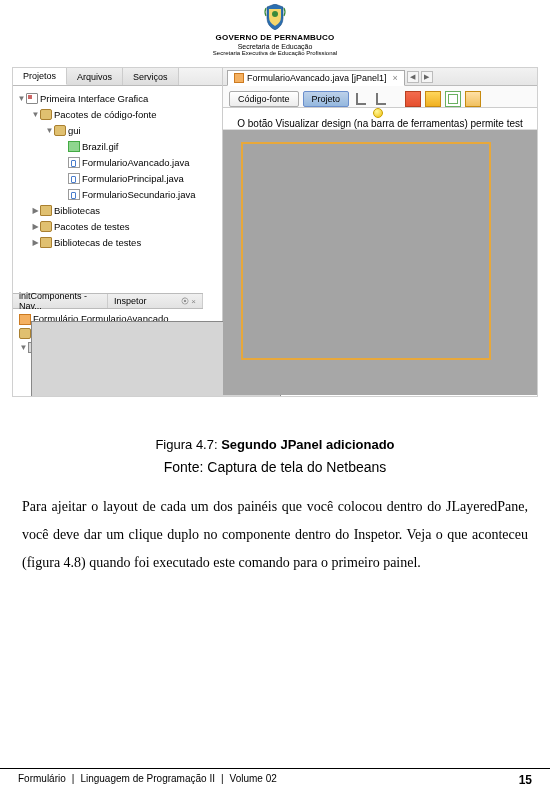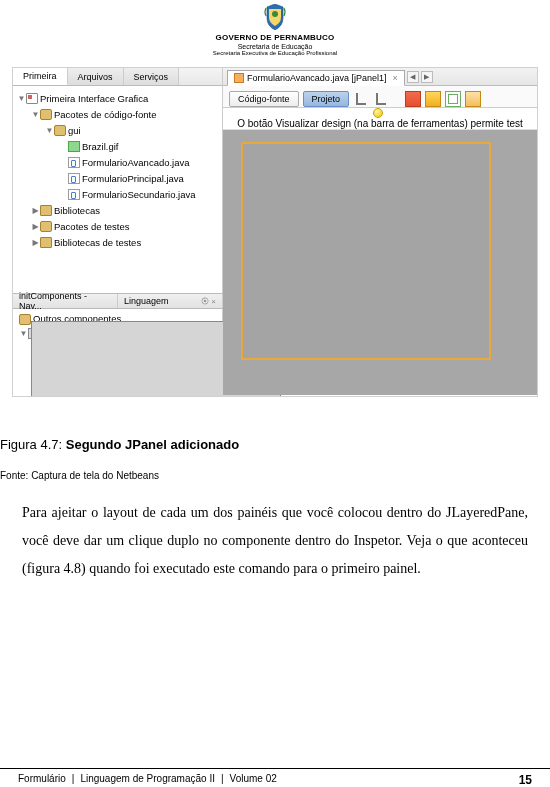--- a/index.html
+++ b/index.html
@@ -32,21 +32,21 @@
     .ico.proj { background: #fff; border: 1px solid #888; border-radius: 1px; }
     .ico.proj::after { content:""; position:absolute; left:1px; top:1px; width:4px; height:4px; background:#c66; }
     .ico.pkg { background: #e0c070; border: 1px solid #aa8030; border-radius: 2px; }
     .ico.img { background: #8fd68f; border: 1px solid #4a4; }
     .ico.java { background: #fff; border: 1px solid #9a9a9a; }
     .ico.java::after { content:""; position:absolute; left:2px; top:2px; width:3px; height:5px; border:1px solid #4a7dcc; border-radius:1px; }
     .ico.lib { background: #e0c070; border: 1px solid #aa8030; border-radius:1px; }
     .tree li span.lbl { vertical-align: middle; }
     
     
-    .insp-bar { display: flex; height: 16px; border-top: 1px solid #bbb; border-bottom:1px solid #bbb; background: linear-gradient(#f0f0f0,#e2e2e2); position: absolute; left:0; top: 225px; width: 210px; }
+    .insp-bar { display: flex; height: 16px; border-top: 1px solid #bbb; border-bottom:1px solid #bbb; background: linear-gradient(#f0f0f0,#e2e2e2); position: absolute; left:0; top: 225px; width: 190px; }
     .insp-tab { flex: 1; font-size: 9px; padding: 1px 6px; border-right:1px solid #ccc; display:flex; align-items:center; }
     .insp-tab .pin { margin-left:auto; font-size:8px; color:#888; }
     
     .insp-tree { position:absolute; left:0; top:241px; width:210px; padding: 3px 4px; font-size: 9.5px; line-height: 14px; }
     .insp-tree ul { list-style:none; padding-left: 14px; }
     .insp-tree > ul { padding-left: 2px; }
     .ico.form { background:#f4b060; border:1px solid #cc7a20; }
     .ico.frame { background:#dadada; border:1px solid #888; }
     .ico.layer { background:#c8daf0; border:1px solid #6a8ecc; }
     .ico.panel { background:#d5d5d5; border:1px solid #888; }
@@ -74,23 +74,23 @@
     .tico-d { background:linear-gradient(#ffe0a5,#f0c060); border:1px solid #c68a10; }
     
     .hint-row { height: 22px; display:flex; align-items:center; padding: 0 6px; font-size:10px; background:#fff; border-bottom:1px solid #ddd;flex-direction:column; }
     .bulb { width:10px;height:10px; border-radius:50%; background:radial-gradient(circle at 35% 30%, #fff89a, #f0c010); border:1px solid #c9a000; margin-right:5px; flex:0 0 auto; }
     .hint-row span.hint-text { white-space:nowrap; overflow:hidden; }
     
     .design-canvas { height: 265px; background:#a7a7a7; position:relative; }
     .panel { position:absolute; left:18px; top:12px; width:250px; height:218px; background:#a4a4a4; border:2px solid #e8a83a; }
     
     
-    .caption { text-align:left; margin-top: 40px; font-size: 13px; }
+    .caption { text-align:center; margin-top: 40px; font-size: 13px; }
     .caption .b { font-weight: bold; }
-    .caption .src { font-size: 10px; margin-top: 18px; }
+    .caption .src { font-size: 14px; margin-top: 7px; }
     
     .paragraph { margin: 18px 22px 0; font-family: "Times New Roman", serif; font-size: 14px; line-height: 2; text-align: justify; }
     
     
     .footer { position:absolute; left:0; right:0; bottom:0; border-top:1px solid #000; padding: 4px 18px 0; display:flex; font-size:10px; }
     .footer .sep { margin: 0 6px; }
     .footer .pn { margin-left:auto; font-weight:bold; font-size:12px; }
   </style>
 </head>
 <body>
@@ -108,21 +108,21 @@
   <div class="logo-text">
     <div class="l1">GOVERNO DE PERNAMBUCO</div>
     <div class="l2">Secretaria de Educação</div>
     <div class="l3">Secretaria Executiva de Educação Profissional</div>
   </div>
 </div>
 
 <div class="shot">
   <div class="left">
     <div class="tabs">
-      <div class="tab active">Primeira</div>
+      <div class="tab active">Projetos</div>
       <div class="tab">Arquivos</div>
       <div class="tab">Serviços</div>
     </div>
     <div class="tree">
       <ul>
         <li><span class="tw">▼</span><span class="ico proj"></span><span class="lbl">Primeira Interface Grafica</span>
           <ul>
             <li><span class="tw">▼</span><span class="ico pkg"></span><span class="lbl">Pacotes de código-fonte</span>
               <ul>
                 <li><span class="tw">▼</span><span class="ico pkg"></span><span class="lbl">gui</span>
@@ -141,26 +141,27 @@
           </ul>
         </li>
       </ul>
     </div>
 
     <div class="insp-bar">
       <div class="insp-tab">
           <span>initComponents - Nav...</span>
         </div>
       <div class="insp-tab">
-          <span>Linguagem</span>
+          <span>Inspetor</span>
           <span class="pin">⦿ ×</span>
         </div>
     </div>
     <div class="insp-tree">
       <ul>
+        <li><span class="ico form"></span><span class="lbl">Formulário FormularioAvancado</span></li>
         <li><span class="ico pkg"></span><span class="lbl">Outros componentes</span></li>
         <li><span class="tw">▼</span><span class="ico frame"></span><span class="lbl">[JFrame]</span>
           <ul>
             <li><span class="tw">▼</span><span class="ico layer"></span><span class="lbl">jLayeredPane1 [JLayeredPane]</span>
               <ul>
                 <li class="sel"><span class="ico panel"></span><span class="lbl">jPanel1 [JPanel]</span></li>
                 <li><span class="ico panel"></span><span class="lbl">jPanel2 [JPanel]</span></li>
               </ul>
             </li>
           </ul>

